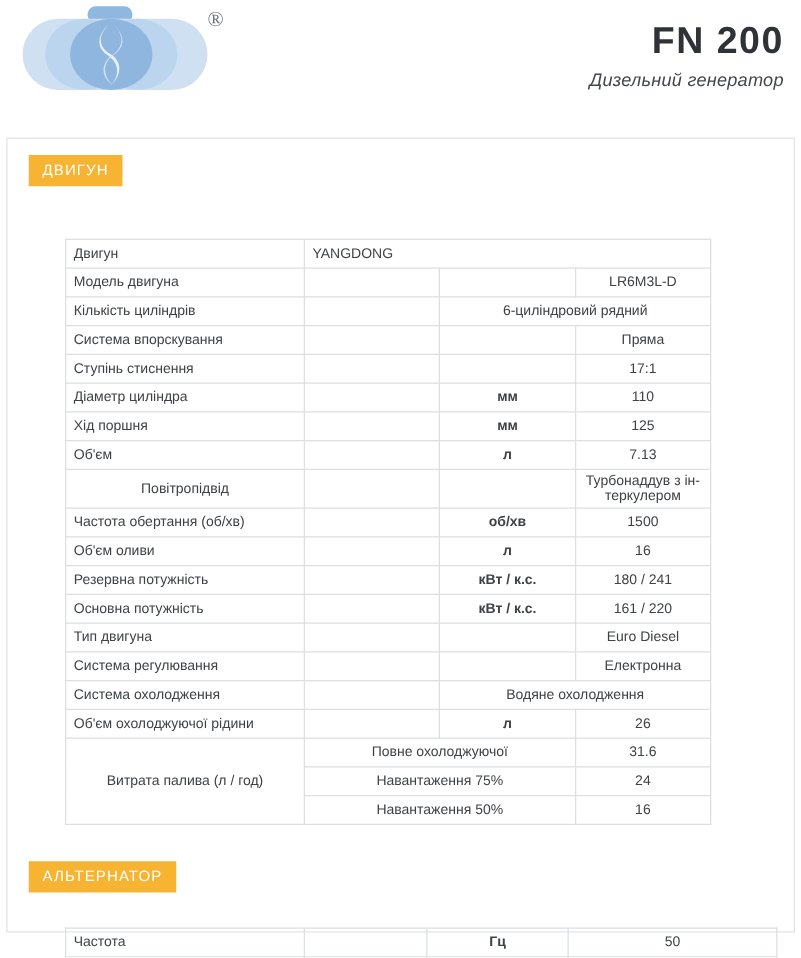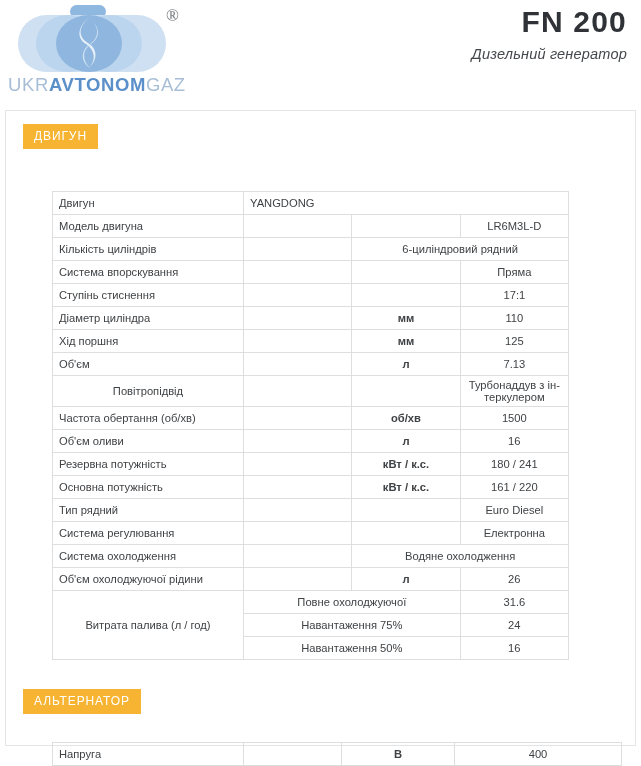--- a/index.html
+++ b/index.html
@@ -81,21 +81,21 @@
     letter-spacing: 0.6px;
     line-height: 20px;
     white-space: nowrap;
   }
   .wm-light { color: #a8bed6; font-weight: 400; }
   .wm-dark  { color: #5b8fc9; font-weight: 700; }
 
   .title-block {
     position: absolute;
     right: 14px;
-    top: 4px;
+    top: 15px;
     text-align: right;
   }
   .model-name {
     font-size: 30px;
     font-weight: 700;
     letter-spacing: 1.2px;
     color: #2f3236;
     line-height: 36px;
   }
   .model-sub {
@@ -167,21 +167,20 @@
       <div class="logo-body"></div>
       <div class="oval o1"></div>
       <div class="oval o2"></div>
       <div class="oval o3"></div>
       <svg class="logo-s" viewBox="0 0 30 53">
         <path d="M15 1 C4 10, 4 20, 14 26 C24 32, 24 43, 14 52 C22 44, 22 34, 12 27 C2 21, 4 9, 15 1 Z" fill="#e7f0fa"></path>
         <path d="M16 2 C27 11, 26 21, 17 27 C8 33, 8 43, 16 51 C6 44, 7 33, 16 27 C25 21, 26 10, 16 2 Z" fill="#cfe3f6"></path>
       </svg>
       <span class="reg">®</span>
     </div>
-    <div class="wordmark"><span class="wm-light">UKR</span><span class="wm-dark">AVTONOM</span><span class="wm-light">GAZ</span></div>
   </div>
 
   <div class="title-block">
     <div class="model-name">FN 200</div>
     <div class="model-sub">Дизельний генератор</div>
   </div>
 </div>
 
 <div class="card">
 
@@ -275,21 +274,21 @@
       </tr>
 
       <tr>
         <td class="c-label">Основна потужність</td>
         <td class="c-blank"></td>
         <td class="c-unit">кВт / к.с.</td>
         <td class="c-val">161 / 220</td>
       </tr>
 
       <tr>
-        <td class="c-label">Тип рядний</td>
+        <td class="c-label">Тип двигуна</td>
         <td class="c-blank"></td>
         <td class="c-unit"></td>
         <td class="c-val">Euro Diesel</td>
       </tr>
 
       <tr>
         <td class="c-label">Система регулювання</td>
         <td class="c-blank"></td>
         <td class="c-unit"></td>
         <td class="c-val">Електронна</td>
@@ -329,20 +328,26 @@
   <div style="height:29px"></div>
 
   <div class="badge alt">АЛЬТЕРНАТОР</div>
 
   <div class="gap-2"></div>
 
   <table class="spec">
     <tbody>
 
       <tr>
+        <td class="c-label">Частота</td>
+        <td class="c-blank"></td>
+        <td class="c-unit">Гц</td>
+        <td class="c-val">50</td>
+      </tr>
+      <tr>
         <td class="c-label">Напруга</td>
         <td class="c-blank"></td>
         <td class="c-unit">В</td>
         <td class="c-val">400</td>
       </tr>
 
     </tbody>
   </table>
 
 </div>

